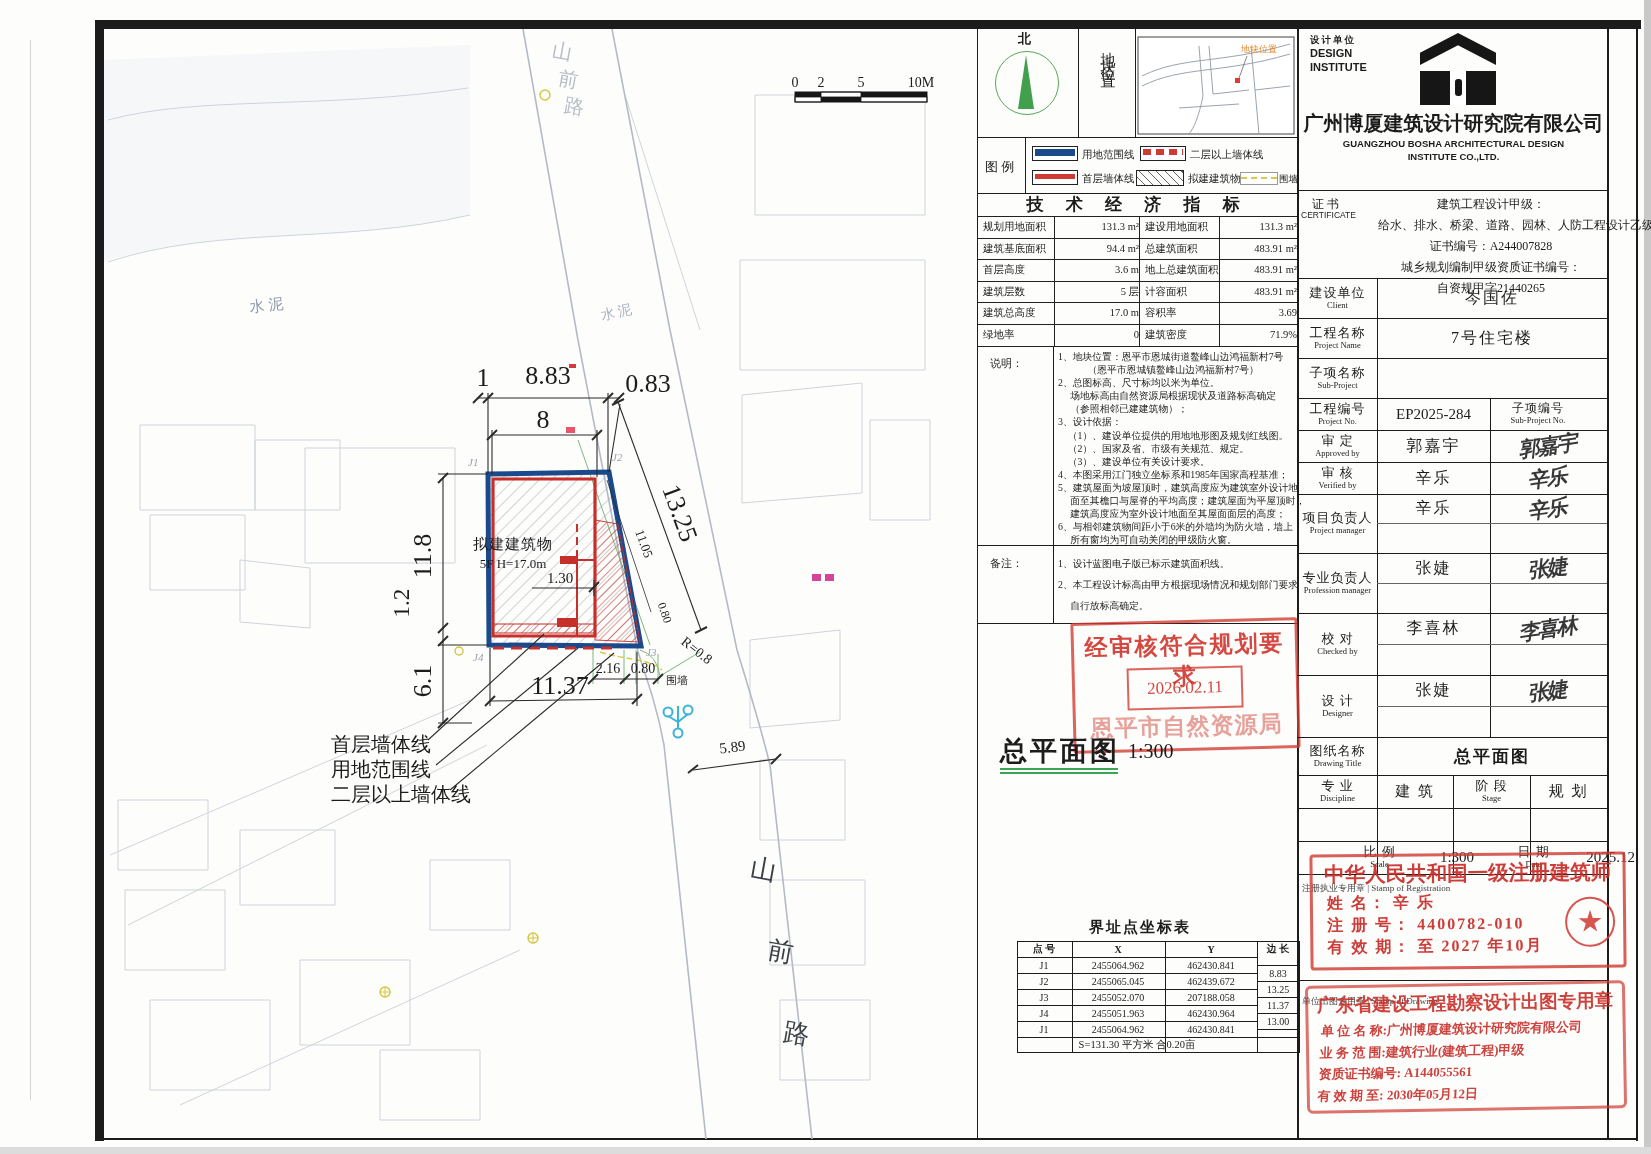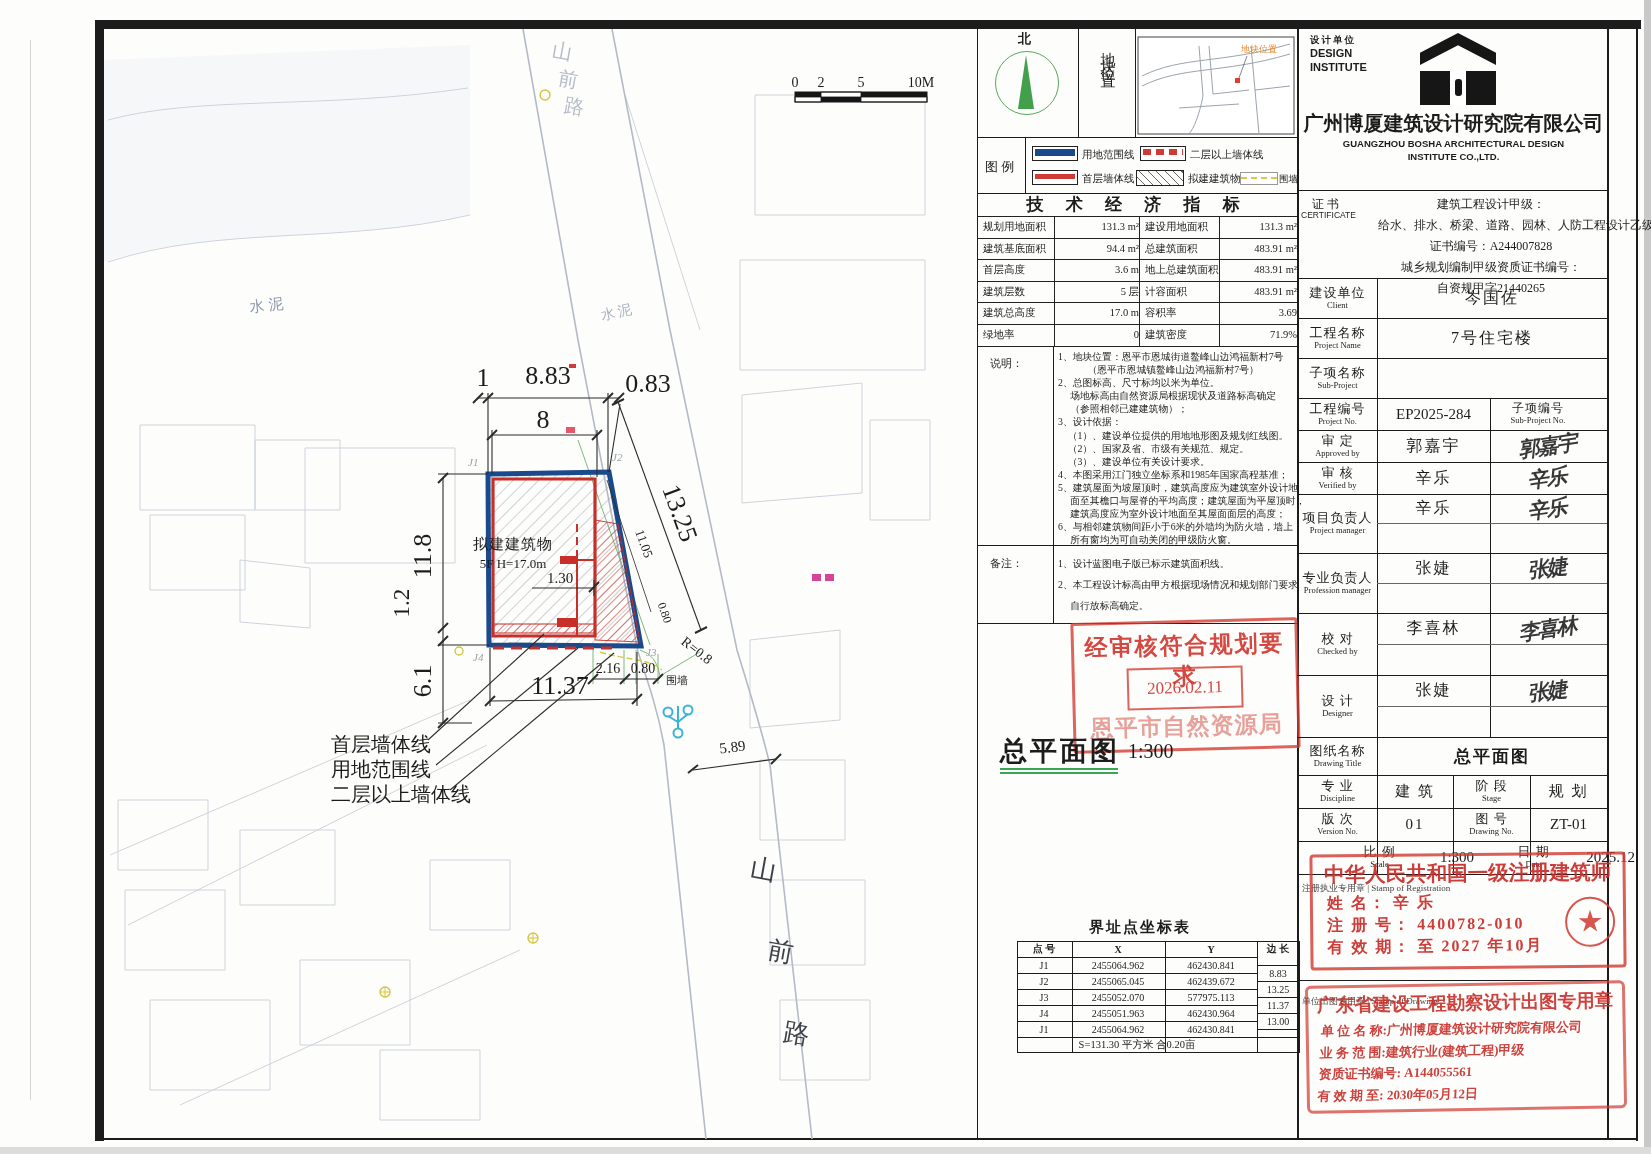--- a/index.html
+++ b/index.html
@@ -432,21 +432,21 @@
     <div class="cell" style="left:194px;top:8px;font-weight:700;">Y</div>
     <div class="cell" style="left:261px;top:8px;font-weight:700;">边 长</div>
     <div class="cell" style="left:27px;top:24px;">J1</div>
     <div class="cell" style="left:101px;top:24px;">2455064.962</div>
     <div class="cell" style="left:194px;top:24px;">462430.841</div>
     <div class="cell" style="left:27px;top:40px;">J2</div>
     <div class="cell" style="left:101px;top:40px;">2455065.045</div>
     <div class="cell" style="left:194px;top:40px;">462439.672</div>
     <div class="cell" style="left:27px;top:56px;">J3</div>
     <div class="cell" style="left:101px;top:56px;">2455052.070</div>
-    <div class="cell" style="left:194px;top:56px;">577975.113</div>
+    <div class="cell" style="left:194px;top:56px;">207188.058</div>
     <div class="cell" style="left:27px;top:72px;">J4</div>
     <div class="cell" style="left:101px;top:72px;">2455051.963</div>
     <div class="cell" style="left:194px;top:72px;">462430.964</div>
     <div class="cell" style="left:27px;top:88px;">J1</div>
     <div class="cell" style="left:101px;top:88px;">2455064.962</div>
     <div class="cell" style="left:194px;top:88px;">462430.841</div>
     <div class="cell" style="left:261px;top:32px;">8.83</div>
     <div class="cell" style="left:261px;top:48px;">13.25</div>
     <div class="cell" style="left:261px;top:64px;">11.37</div>
     <div class="cell" style="left:261px;top:80px;">13.00</div>
@@ -609,32 +609,20 @@
         <span class="cn">专  业</span>
         <span class="en">Discipline</span>
       </div>
     <div class="tval" style="width:76px;font-size:15px;">建 筑</div>
     <div class="tlb" style="width:77px;">
         <span class="cn">阶  段</span>
         <span class="en">Stage</span>
       </div>
     <div class="tval grow" style="font-size:15px;">规 划</div>
   </div>
-  <div class="tbrow" style="top:808px;height:33px;">
-    <div class="tlb">
-        <span class="cn">版  次</span>
-        <span class="en">Version No.</span>
-      </div>
-    <div class="tval" style="width:76px;font-size:15px;">01</div>
-    <div class="tlb" style="width:77px;">
-        <span class="cn">图  号</span>
-        <span class="en">Drawing No.</span>
-      </div>
-    <div class="tval grow" style="font-size:15px;letter-spacing:0;">ZT-01</div>
-  </div>
   <div class="tbrow" style="top:841px;height:33px;padding-left:42px;">
     <div class="tlb">
         <span class="cn">比  例</span>
         <span class="en">Scale</span>
       </div>
     <div class="tval" style="width:76px;font-size:15px;letter-spacing:0;">1:300</div>
     <div class="tlb" style="width:77px;">
         <span class="cn">日  期</span>
         <span class="en">Date</span>
       </div>

